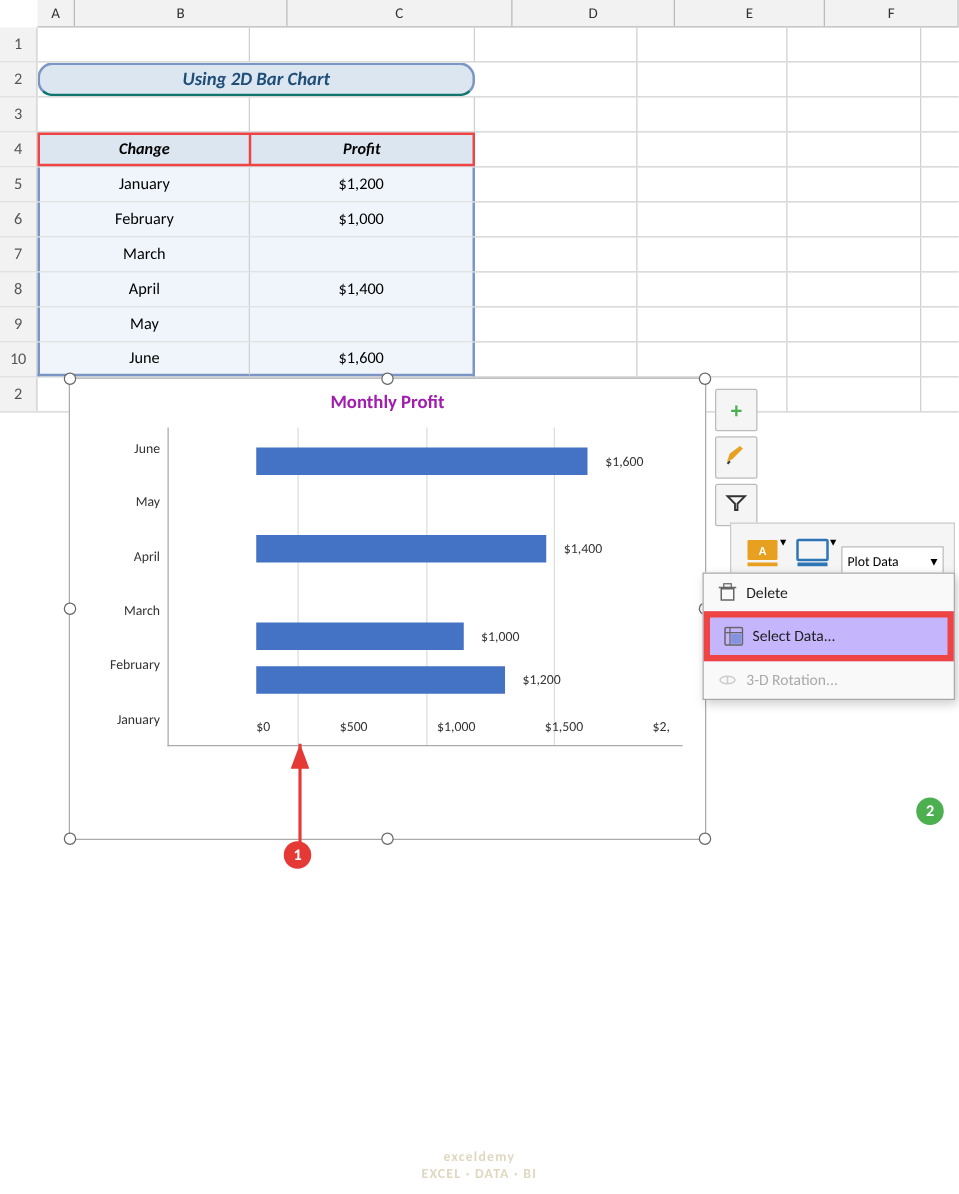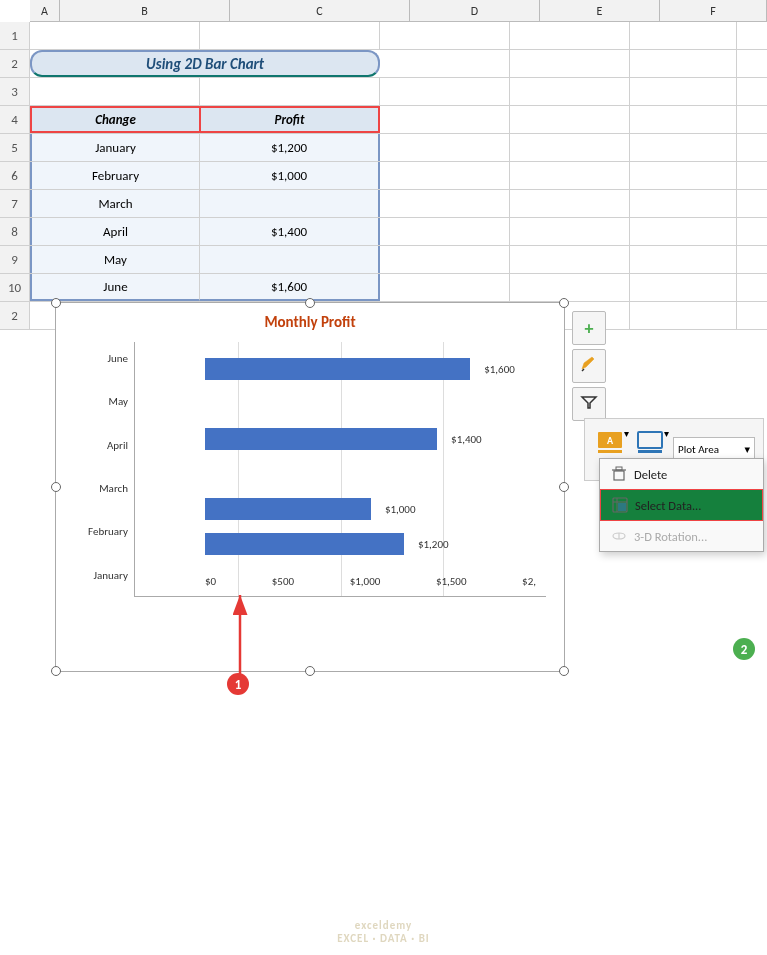--- a/index.html
+++ b/index.html
@@ -125,21 +125,21 @@
       height: 10px;
       background: #fff;
       border: 1.5px solid #666;
       border-radius: 50%;
     }
 
     .chart-title {
       text-align: center;
       font-size: 15px;
       font-weight: bold;
-      color: #c2410c;
+      color: #a21caf;
       margin-bottom: 6px;
       margin-top: 2px;
     }
 
     .chart-inner {
       position: relative;
       width: 100%;
       height: 290px;
       padding-left: 70px;
       padding-right: 10px;
@@ -302,40 +302,40 @@
       padding: 0 4px;
       justify-content: space-between;
       cursor: pointer;
     }
 
     
     .context-menu {
       position: absolute;
       right: -200px;
       top: 155px;
-      width: 165px;
+      width: 202px;
       background: #f9f9f9;
       border: 1px solid #aaa;
       box-shadow: 2px 3px 8px rgba(0,0,0,0.2);
       z-index: 100;
     }
     .ctx-item {
       padding: 6px 16px 6px 10px;
       font-size: 12.5px;
       color: #222;
       cursor: pointer;
       display: flex;
       align-items: center;
       gap: 6px;
       white-space: nowrap;
     }
     .ctx-item.disabled { color: #aaa; cursor: default; }
     .ctx-item.highlighted {
-      background: #15803d;
-      border: 1px solid #ef4444;
+      background: #c4b5fd;
+      border: 5px solid #ef4444;
     }
     .ctx-icon {
       width: 18px;
       height: 18px;
       display: inline-flex;
       align-items: center;
       justify-content: center;
       font-size: 13px;
     }
 
@@ -639,21 +639,21 @@
         <div class="format-btn-icon">
           <svg width="28" height="24" viewBox="0 0 28 24">
             <rect x="2" y="2" width="24" height="16" fill="none" stroke="#2e75b6" stroke-width="2" rx="1"></rect>
             <rect x="2" y="20" width="24" height="3" fill="#2e75b6"></rect>
           </svg>
           <span style="position:absolute;right:-2px;top:0;font-size:10px;">▾</span>
         </div>
         <span class="format-btn-label">Outline</span>
       </div>
       <div class="format-dropdown">
-        <span>Plot Area</span>
+        <span>Plot Data</span>
         <span>▾</span>
       </div>
     </div>
 
     <div class="context-menu">
       <div class="ctx-item">
         <span class="ctx-icon">
           <svg width="16" height="16" viewBox="0 0 16 16">
               <rect x="3" y="5" width="10" height="9" fill="none" stroke="#666" stroke-width="1.2"></rect>
               <line x1="1" y1="4" x2="15" y2="4" stroke="#666" stroke-width="1.2"></line>

